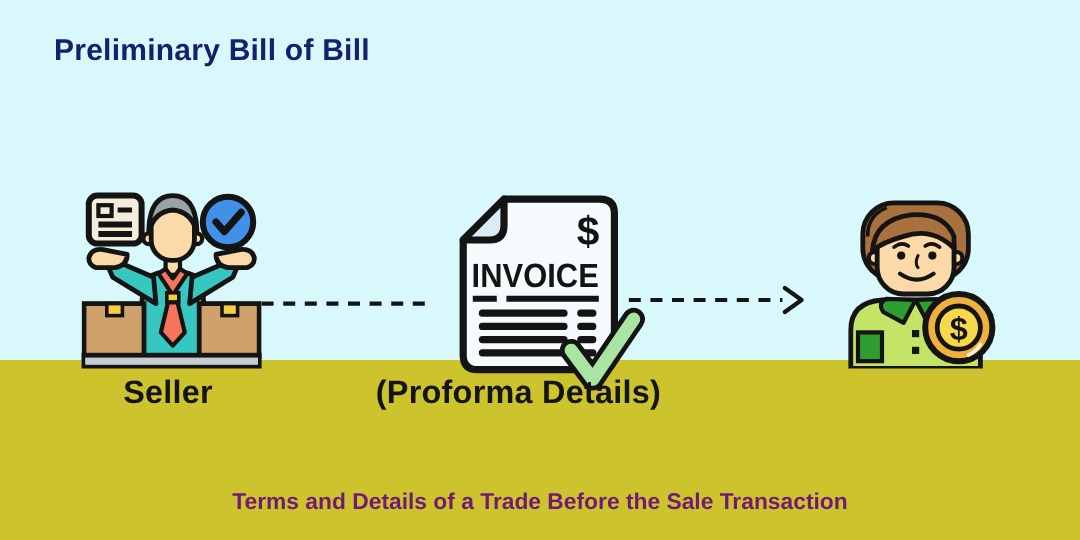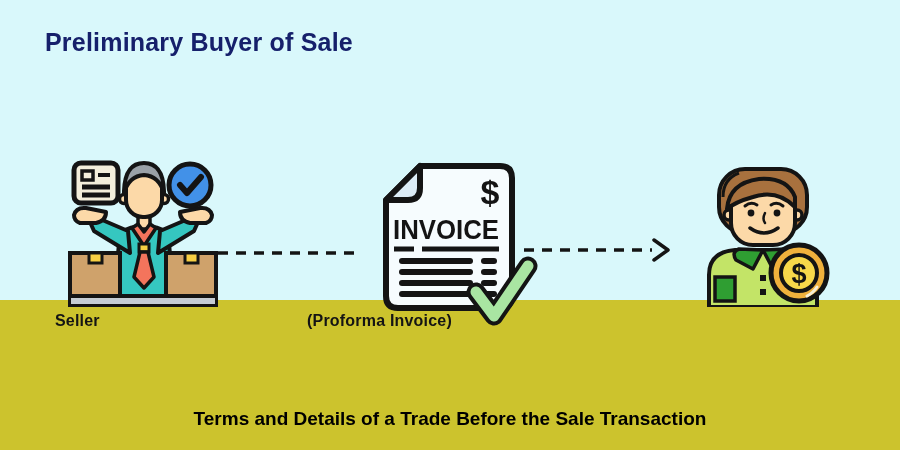--- a/index.html
+++ b/index.html
@@ -22,40 +22,40 @@
   }
   .figure{position:absolute;}
   .fig-seller{left:68px;top:155px;width:150px;height:152px;}
   .fig-invoice{left:378px;top:160px;width:160px;height:166px;}
   .fig-buyer{left:693px;top:157px;width:140px;height:150px;}
   .connector{position:absolute;}
   .conn-1{left:213px;top:243px;width:150px;height:20px;}
   .conn-2{left:518px;top:237px;width:156px;height:26px;}
   .node-label{
     position:absolute;top:312px;
-    font-size:16px;font-weight:600;color:#141414;
-    text-align:left;letter-spacing:.2px;
+    font-size:27px;font-weight:600;color:#141414;
+    text-align:center;letter-spacing:.2px;
   }
   .label-seller{left:55px;width:170px;}
   .label-invoice{left:307px;width:250px;}
   .label-buyer{left:632px;width:250px;}
   .caption{
     position:absolute;left:0;top:408px;width:900px;
-    text-align:center;font-size:19px;font-weight:600;color:#000000;
+    text-align:center;font-size:19px;font-weight:600;color:#701a75;
   }
   svg text{font-family:"Liberation Sans","DejaVu Sans",sans-serif;}
 </style>
 </head>
 <body>
 
 <div class="stage">
 
   <div class="band-bottom"></div>
 
-  <div class="page-title">Preliminary Buyer of Sale</div>
+  <div class="page-title">Preliminary Bill of Bill</div>
 
   <svg class="figure fig-seller" viewBox="0 0 150 152" aria-hidden="true">
 
     <path d="M52,78 Q62,71 76,71 Q90,71 100,78 L106,142 L46,142 Z" fill="#35c7c0" stroke="#141414" stroke-width="4" stroke-linejoin="round"></path>
 
     <path d="M60,76 L18,58 L26,76 L62,98 Z" fill="#35c7c0" stroke="#141414" stroke-width="4" stroke-linejoin="round"></path>
     <path d="M92,76 L134,58 L126,76 L90,98 Z" fill="#35c7c0" stroke="#141414" stroke-width="4" stroke-linejoin="round"></path>
 
     <path d="M6,60 Q8,52 18,53 L38,57 Q38,66 28,68 L12,68 Q6,66 6,60 Z" fill="#fcd9a8" stroke="#141414" stroke-width="4" stroke-linejoin="round"></path>
     <path d="M144,60 Q142,52 132,53 L112,57 Q112,66 122,68 L138,68 Q144,66 144,60 Z" fill="#fcd9a8" stroke="#141414" stroke-width="4" stroke-linejoin="round"></path>
@@ -160,17 +160,17 @@
   <svg class="connector conn-1" viewBox="0 0 150 20" aria-hidden="true">
     <line x1="5" y1="10" x2="145" y2="10" stroke="#141414" stroke-width="3.5" stroke-dasharray="10 8"></line>
   </svg>
 
   <svg class="connector conn-2" viewBox="0 0 156 26" aria-hidden="true">
     <line x1="6" y1="13" x2="134" y2="13" stroke="#141414" stroke-width="3.5" stroke-dasharray="10 8"></line>
     <path d="M136,3 L150,13 L136,23" fill="none" stroke="#141414" stroke-width="3.5" stroke-linecap="round" stroke-linejoin="round"></path>
   </svg>
 
   <div class="node-label label-seller">Seller</div>
-  <div class="node-label label-invoice">(Proforma Invoice)</div>
+  <div class="node-label label-invoice">(Proforma Details)</div>
 
   <div class="caption">Terms and Details of a Trade Before the Sale Transaction</div>
 
 </div>
 
 </body></html>

